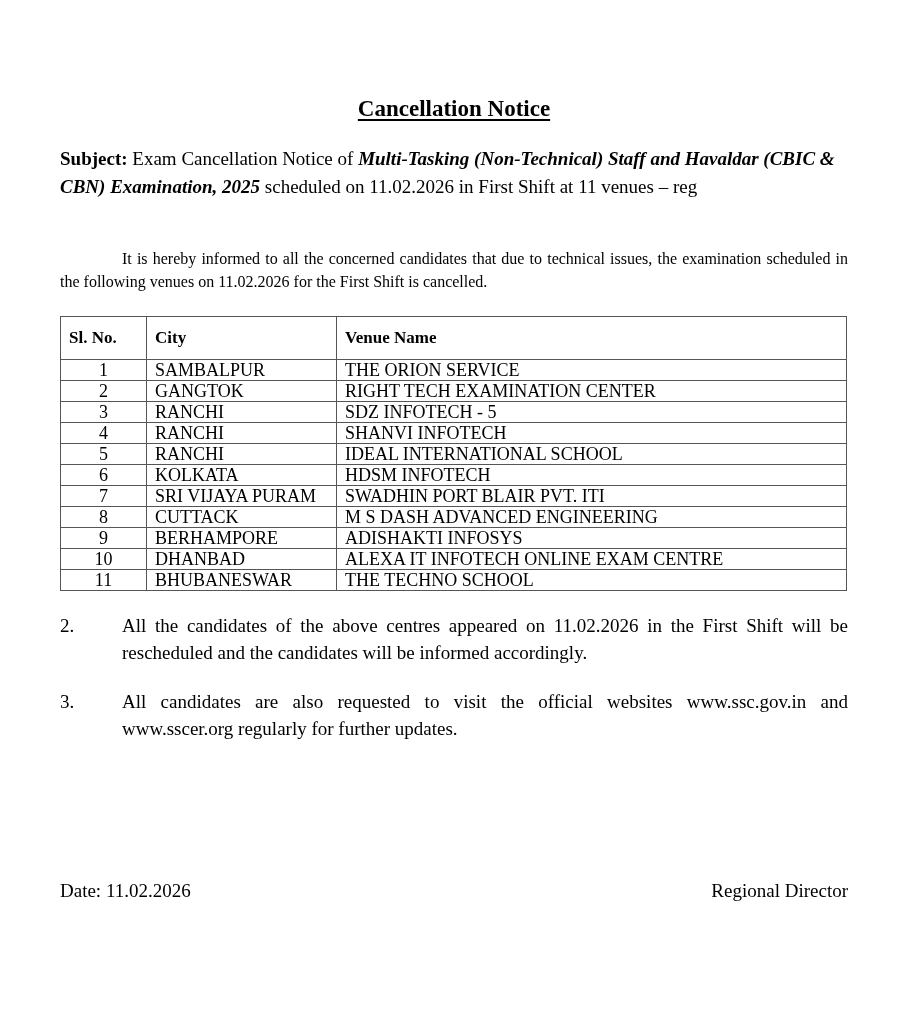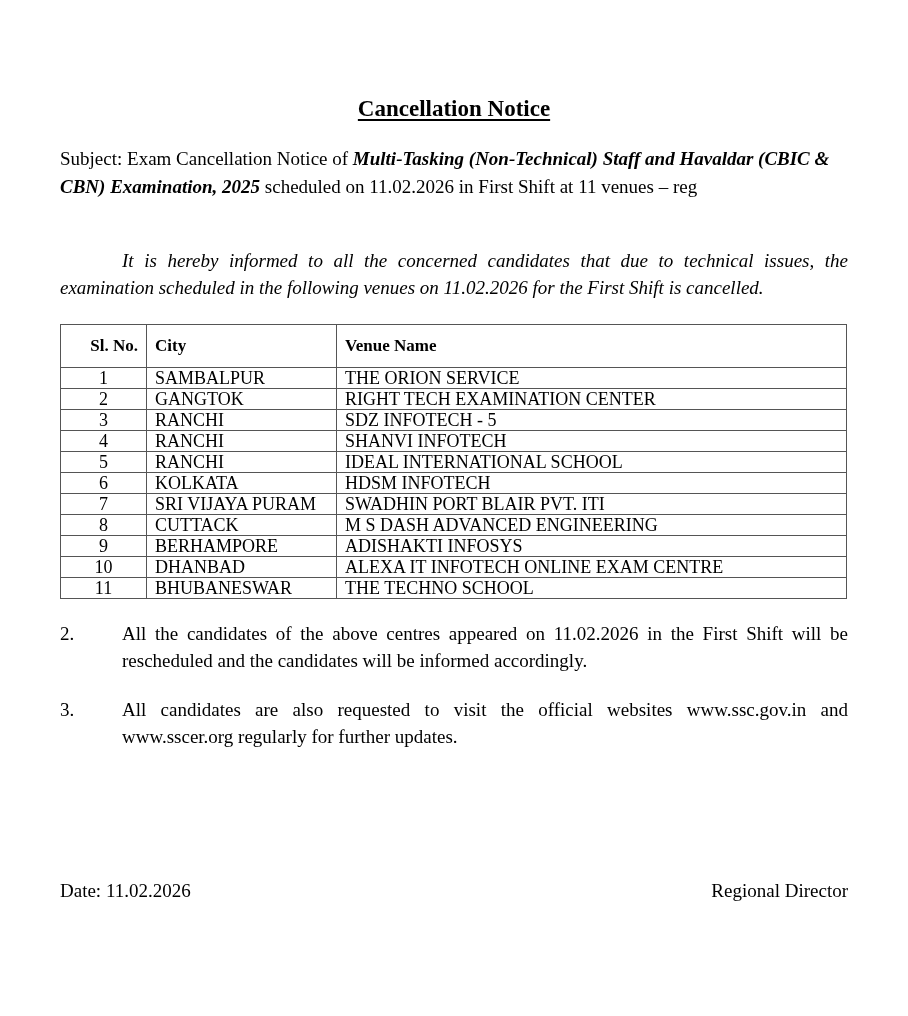--- a/index.html
+++ b/index.html
@@ -42,33 +42,32 @@
     text-underline-offset: 3px;
   }
 
   
   .subject {
     margin-top: 24px;
     font-size: 19px;
     line-height: 1.45;
     text-align: left;
   }
-  .subject .lbl { font-weight: normal; }
+  .subject .lbl { font-weight: bold; }
   .subject .exam-name {
     font-weight: bold;
     font-style: italic;
   }
 
   
   .para {
-    font-size: 19px;
+    font-size: 16px;
     line-height: 1.42;
     text-align: justify;
     text-justify: inter-word;
-    font-style: italic;
   }
   .para-intro {
     margin-top: 48px;
     text-indent: 62px;
   }
   .numbered {
     margin-top: 22px;
     display: flex;
     align-items: flex-start;
   }
@@ -101,21 +100,21 @@
     padding: 0 8px;
     vertical-align: middle;
   }
   table.venue-table thead th {
     height: 42px;
     font-weight: bold;
     font-size: 17px;
     text-align: left;
   }
   table.venue-table thead th.c-sl {
-    text-align: right;
+    text-align: left;
   }
   table.venue-table tbody td {
     height: 20px;
     line-height: 20px;
     font-size: 18px;
   }
   table.venue-table tbody td.c-sl {
     text-align: center;
   }
   col.col-sl   { width: 86px; }

